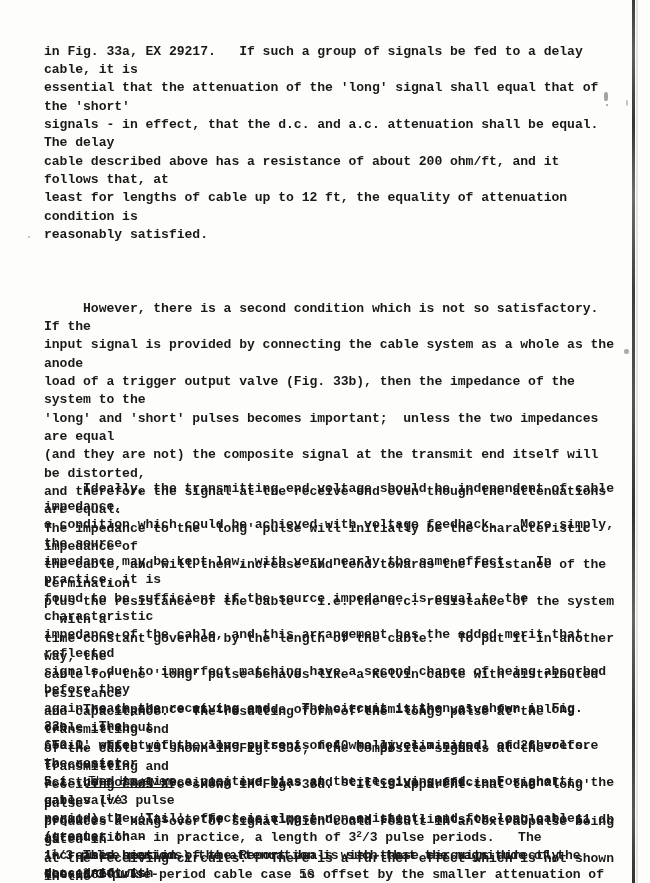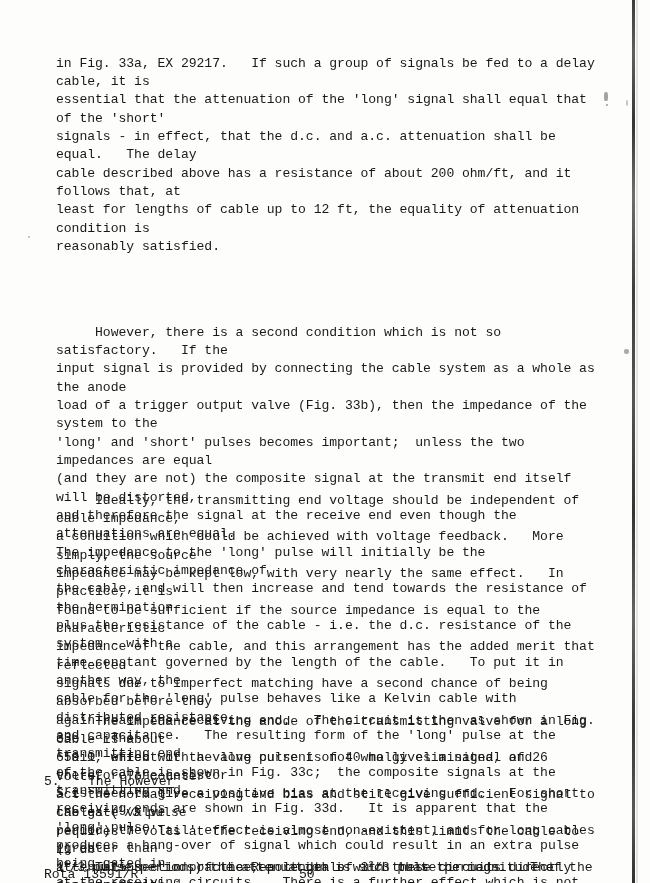--- a/index.html
+++ b/index.html
@@ -51,23 +51,24 @@
     left: 44px;
     top: 6px;
     width: 570px;
     font-size: 13.1px;
     line-height: 18.35px;
     color: #191919;
     letter-spacing: -0.05px;
     white-space: pre-wrap;
   }
   p.para {
-    margin: 12px;
+    margin: 0;
     white-space: pre-wrap;
     text-rendering: optimizeLegibility;
+    font-weight: bold;
   }
   p.para + p.para {
     margin-top: 18.35px;
   }
   .section-head {
     position: absolute;
     left: 44px;
     width: 570px;
     font-size: 13.1px;
     line-height: 18.35px;

